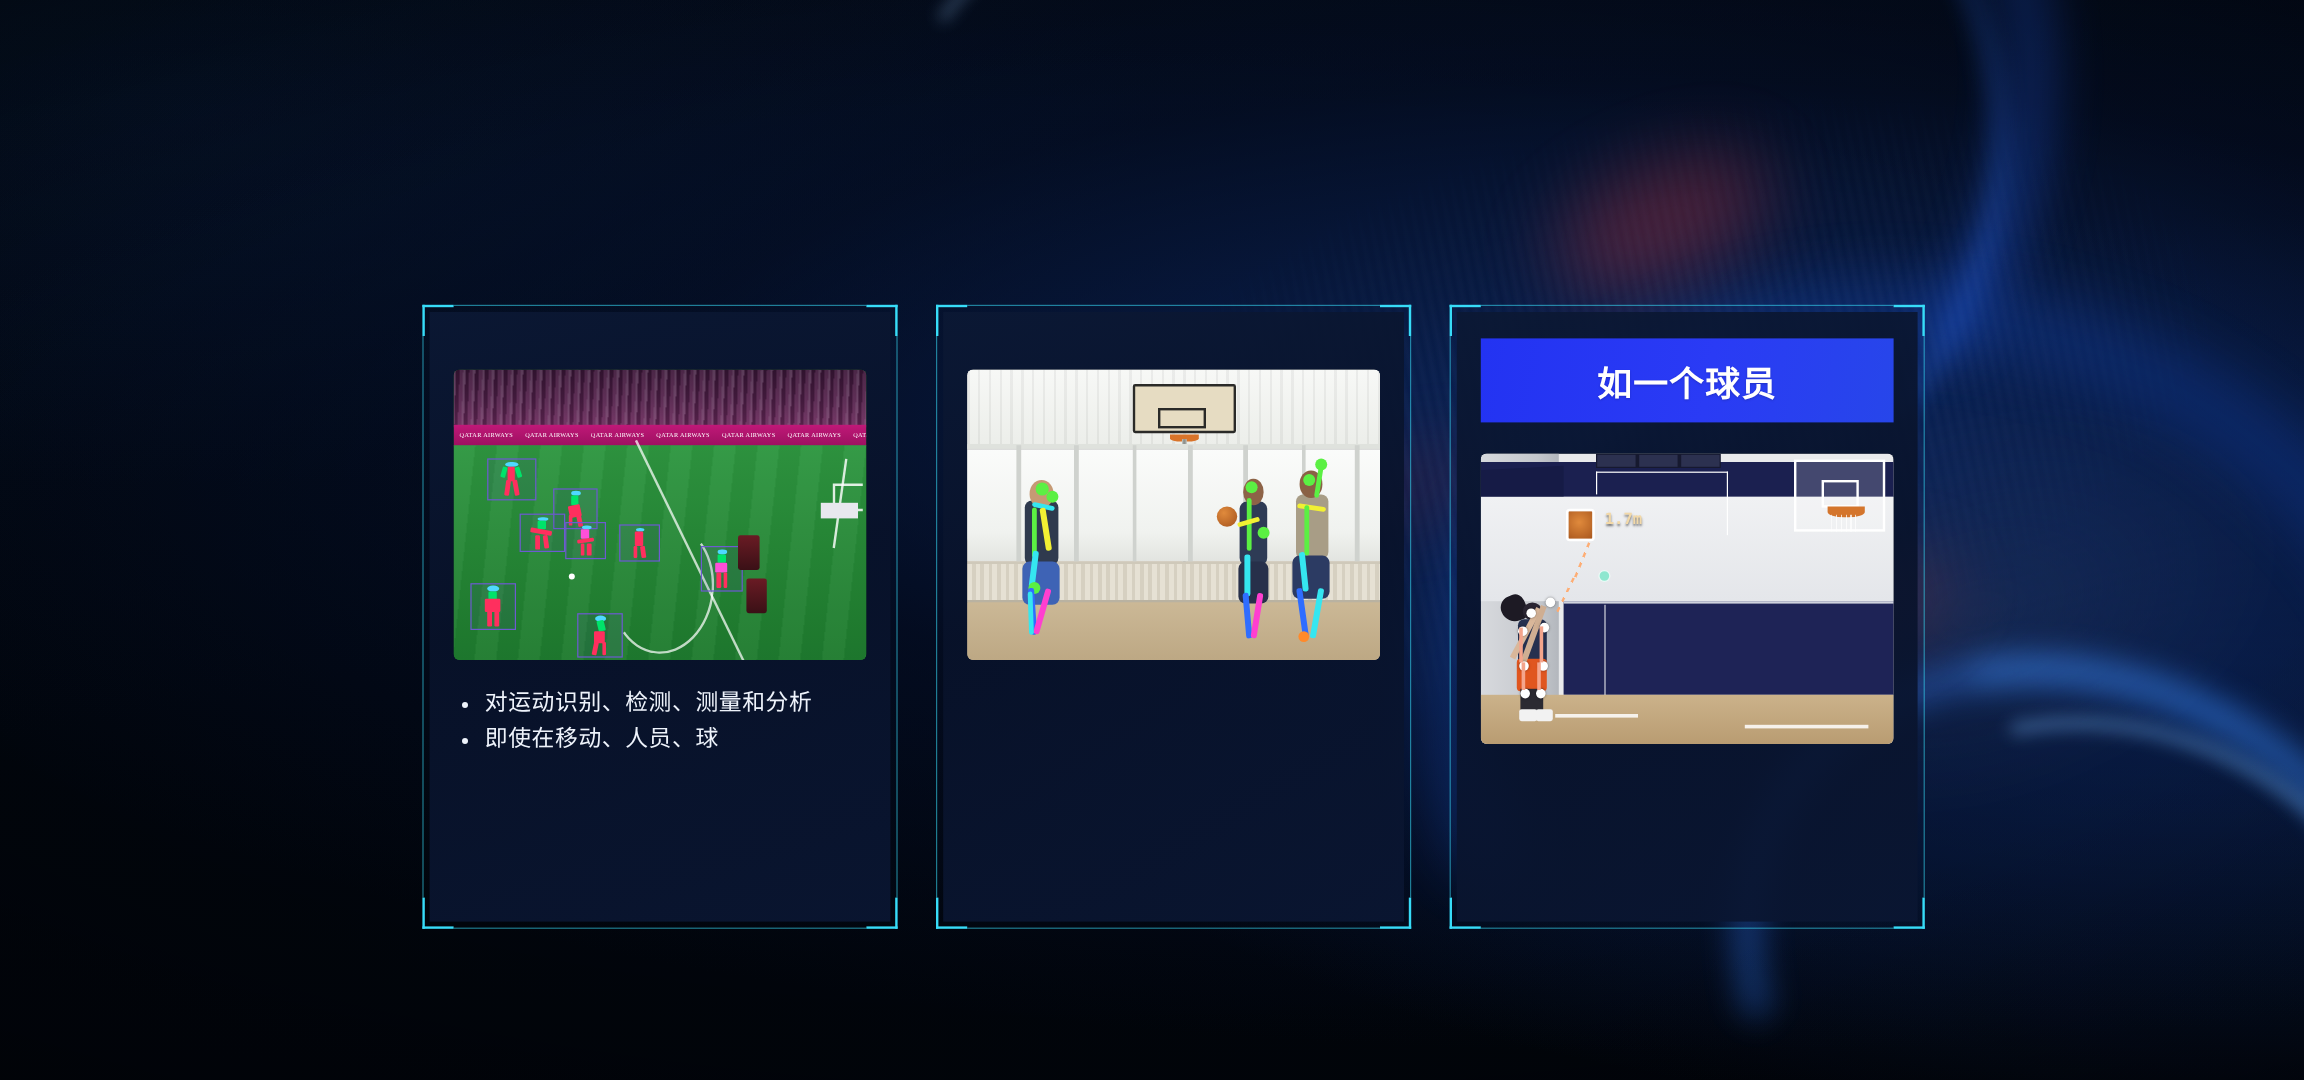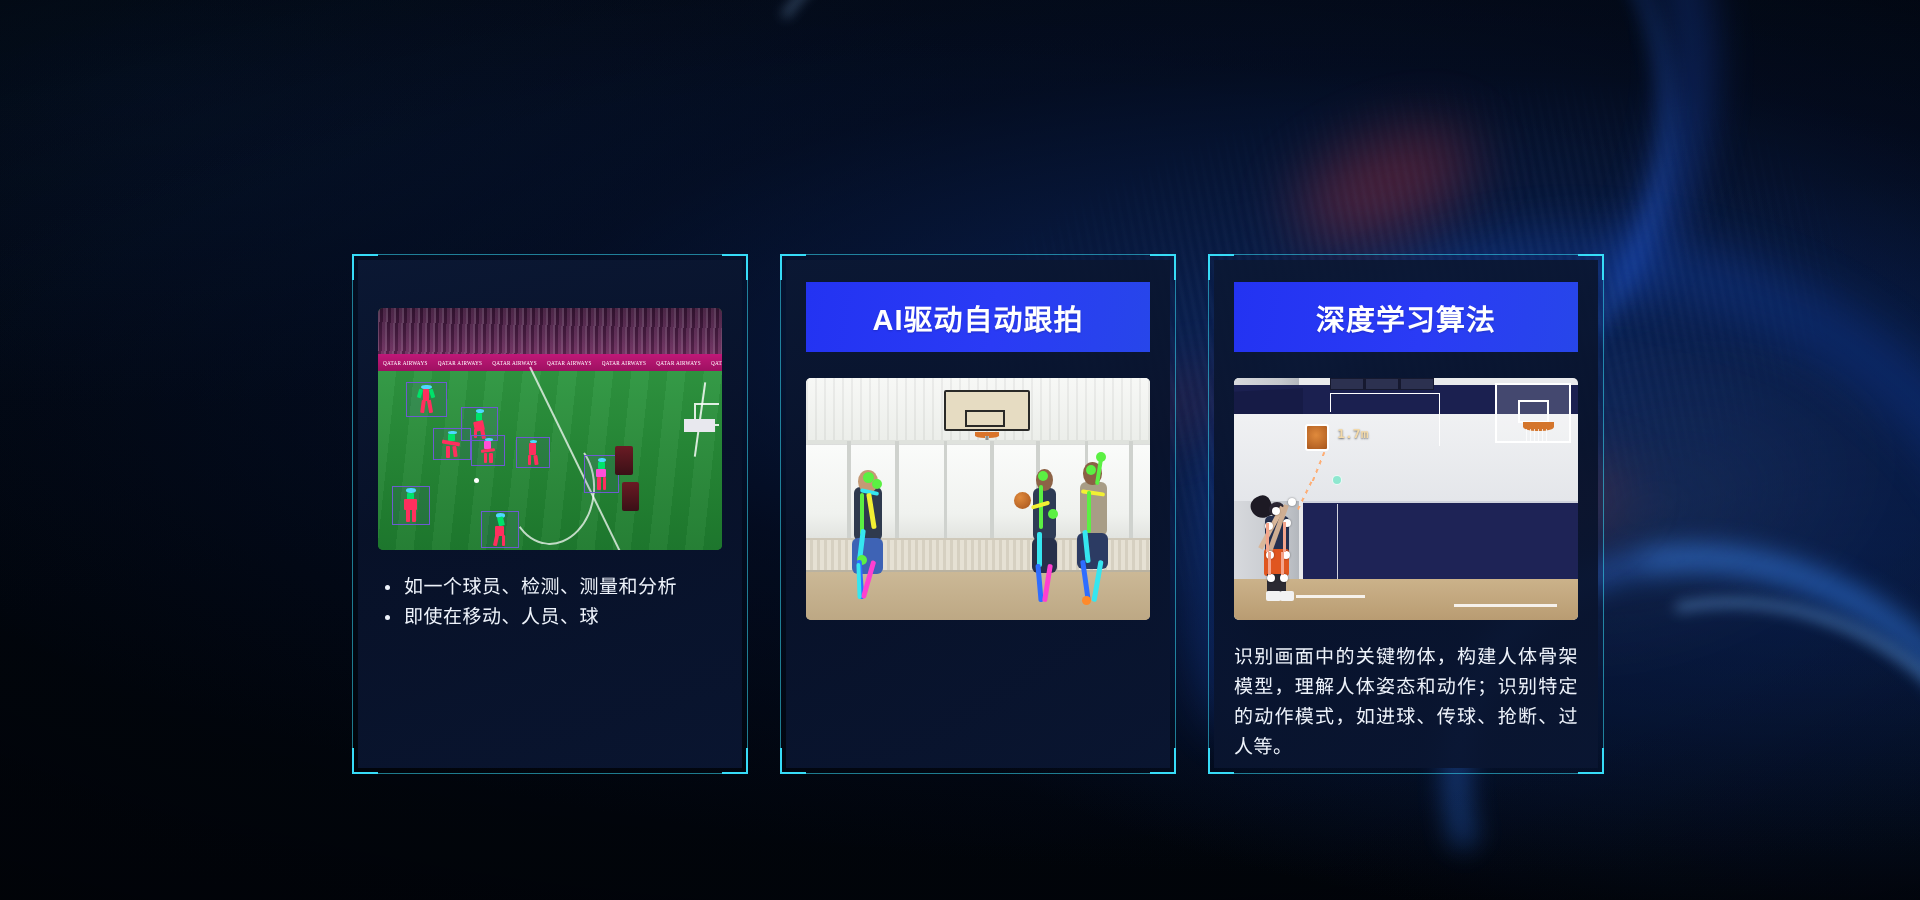--- a/index.html
+++ b/index.html
@@ -501,37 +501,36 @@
             </div>
           <div class="opp" style="left:71%;top:62%;width:5%;height:16%;">
               <span class="b"></span>
             </div>
         </div>
       </div>
     </div>
 
     <div class="card-body">
       <ul>
-        <li>如一个球员、检测、测量和分析</li>
+        <li>对运动识别、检测、测量和分析</li>
         <li>即使在移动、人员、球</li>
       </ul>
     </div>
   </div>
 
   <div class="card">
     <span class="cnr cnr-tl"></span>
     <span class="cnr cnr-tr"></span>
     <span class="cnr cnr-bl"></span>
     <span class="cnr cnr-br"></span>
     <span class="rail rail-t"></span>
     <span class="rail rail-b"></span>
     <span class="rail rail-l"></span>
     <span class="rail rail-r"></span>
 
-    <div class="card-title">AI驱动自动跟拍</div>
 
     <div class="card-media">
       <div class="m2">
         <div class="wallTop"></div>
         <div class="ribs"></div>
         <div class="backboard">
           <span class="inner"></span>
         </div>
         <div class="rim"></div>
         <div class="pole"></div>
@@ -606,21 +605,21 @@
   <div class="card">
     <span class="cnr cnr-tl"></span>
     <span class="cnr cnr-tr"></span>
     <span class="cnr cnr-bl"></span>
     <span class="cnr cnr-br"></span>
     <span class="rail rail-t"></span>
     <span class="rail rail-b"></span>
     <span class="rail rail-l"></span>
     <span class="rail rail-r"></span>
 
-    <div class="card-title">深度学习算法</div>
+    <div class="card-title">如一个球员</div>
 
     <div class="card-media">
       <div class="m3">
         <div class="colL"></div>
         <div class="padTop"></div>
         <div class="padTopL"></div>
         <div class="wallW"></div>
         <div class="padBot"></div>
         <div class="scores">
             <b></b>
@@ -669,18 +668,15 @@
           <span class="kp" style="left:54%;top:76%;"></span>
           <span class="kp" style="left:72%;top:8%;"></span>
           <span class="bone" style="left:20%;top:30%;height:26%;"></span>
           <span class="bone" style="left:60%;top:29%;height:27%;"></span>
           <span class="bone" style="left:24%;top:56%;height:21%;"></span>
           <span class="bone" style="left:56%;top:56%;height:21%;"></span>
         </div>
       </div>
     </div>
 
-    <div class="card-body">
-      <p>识别画面中的关键物体，构建人体骨架模型，理解人体姿态和动作；识别特定的动作模式，如进球、传球、抢断、过人等。</p>
-    </div>
   </div>
 
 </div>
 
 </body></html>

